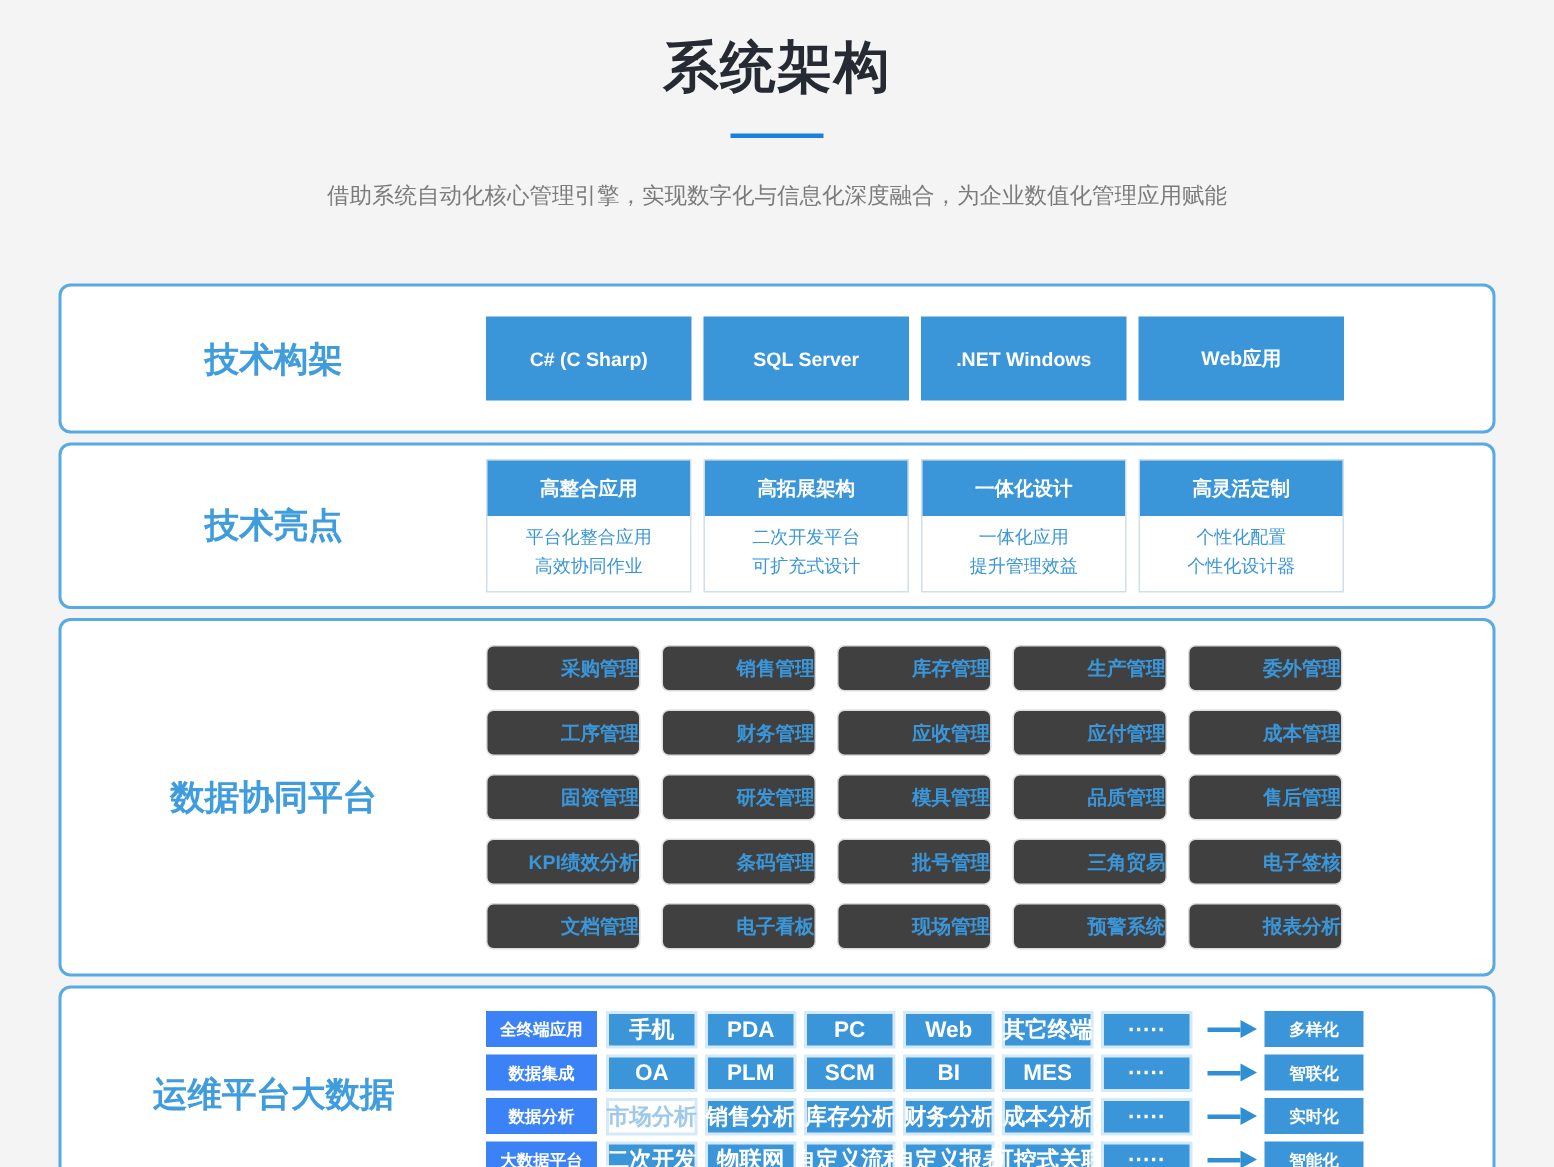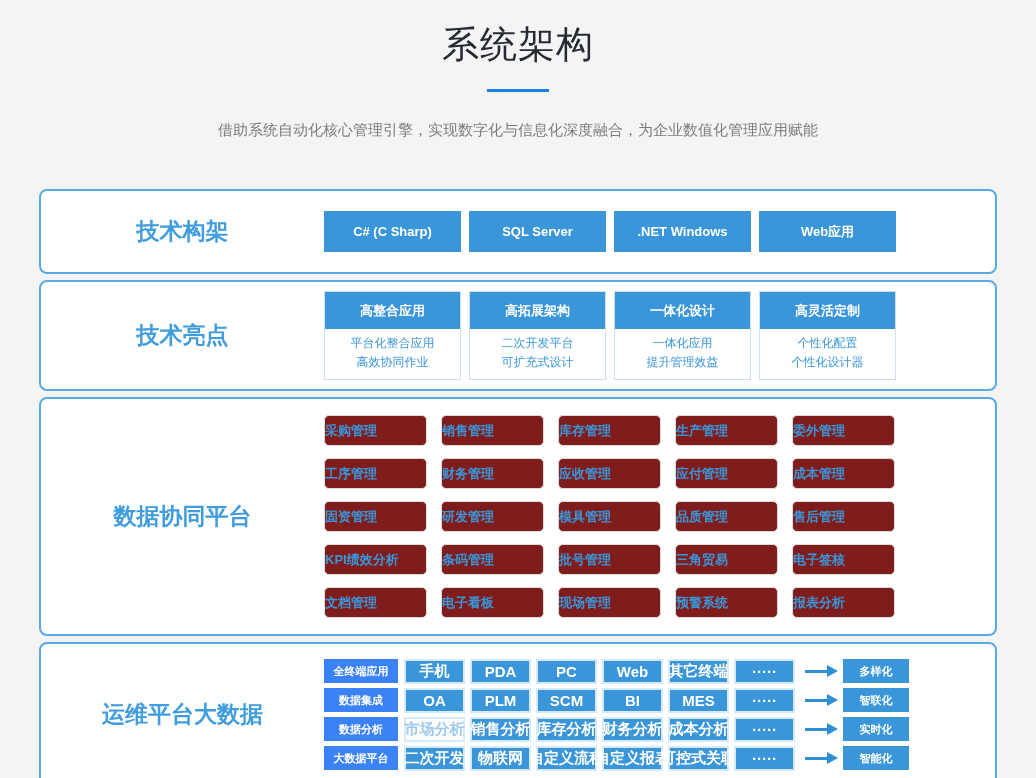--- a/index.html
+++ b/index.html
@@ -7,21 +7,21 @@
     width: 1036px; height: 778px;
     background: #f4f4f5;
     font-family: "Liberation Sans", "DejaVu Sans", sans-serif;
     overflow: hidden;
   }
   .page { width: 1036px; height: 778px; }
 
   
   .hero { text-align: center; padding-top: 20px; }
   .hero-title {
-    font-size: 37px; font-weight: 400; color: #262b33; letter-spacing: 1px;
+    font-size: 37px; font-weight: 700; color: #262b33; letter-spacing: 1px;
   }
   .hero-divider {
     width: 62px; height: 3px; background: #1b7fe0; margin: 19px auto 0;
   }
   .hero-subtitle {
     margin-top: 29px; font-size: 15px; color: #7b7b7b;
   }
 
   
   .panels { width: 958px; margin: 49px auto 0; }
@@ -35,21 +35,21 @@
   .panel-label {
     width: 283px; flex-shrink: 0;
     text-align: center;
     color: #3f9cdd; font-size: 23px; font-weight: bold;
   }
   .panel-body { flex: 1; }
 
   
   .tech-buttons { display: flex; padding: 20px 0; }
   .tech-btn {
-    width: 137px; height: 41px; margin-right: 8px;
+    width: 137px; height: 56px; margin-right: 8px;
     background: #3a96d9; color: #ffffff;
     font-size: 13px; font-weight: bold;
     display: flex; align-items: center; justify-content: center;
     cursor: pointer;
   }
 
   
   .highlight-cards { display: flex; padding: 9px 0; }
   .hl-card {
     width: 137px; margin-right: 8px;
@@ -67,22 +67,22 @@
 
   
   .module-grid {
     display: grid;
     grid-template-columns: repeat(5, 103px);
     column-gap: 14px; row-gap: 12px;
     padding: 16px 0;
   }
   .module-btn {
     height: 31px; line-height: 29px;
-    background: #7f1d1d; border: 1px solid #dcdcdc; border-radius: 5px;
-    color: #3a96d9; font-size: 13px; font-weight: bold; text-align: left;
+    background: #404040; border: 1px solid #dcdcdc; border-radius: 5px;
+    color: #3a96d9; font-size: 13px; font-weight: bold; text-align: right;
     white-space: nowrap; cursor: pointer;
   }
 
   
   .bigdata-rows { padding: 15px 0; }
   .bd-row { display: flex; align-items: center; margin-bottom: 5px; }
   .bd-row:last-child { margin-bottom: 0; }
   .bd-cat {
     width: 74px; height: 24px; margin-right: 8px;
     background: #3b82f6; color: #ffffff;

